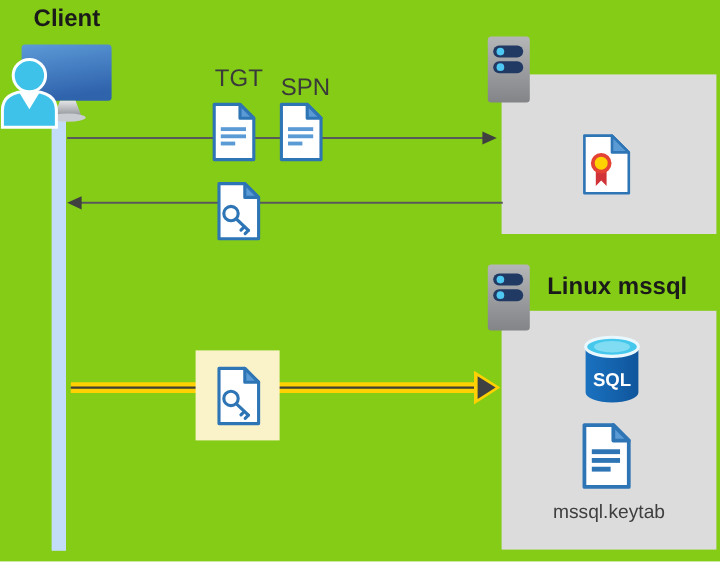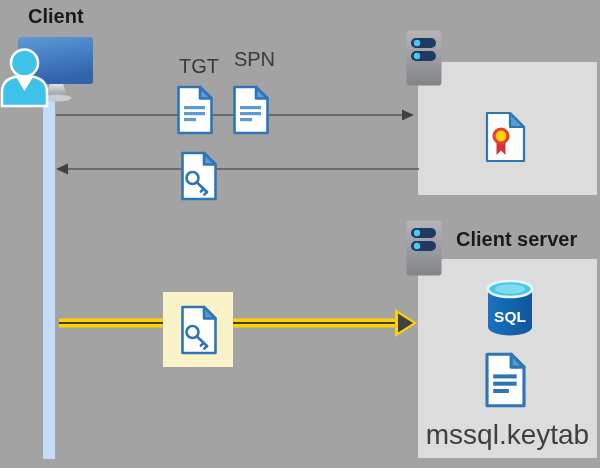--- a/index.html
+++ b/index.html
@@ -1,29 +1,29 @@
 <!DOCTYPE html>
 <html><head>
 <meta charset="utf-8">
 <style>
   html,body{margin:0;padding:0;background:#fff;}
   .canvas{
-    position:relative;width:600px;height:468px;background:#a3a3a3;overflow:hidden;
+    position:relative;width:600px;height:468px;background:#84cc16;overflow:hidden;
     font-family:"Liberation Sans",sans-serif;
   }
   .abs{position:absolute;}
   .node-box{background:#DCDCDC;z-index:1;}
   .heading{font-weight:700;font-size:20px;color:#1a1a1a;line-height:23px;z-index:5;}
   .msg-label{font-size:20px;color:#3a3a3a;text-align:right;z-index:5;}
   .lifeline{background:#C3DDF8;z-index:1;}
   .yellow-hl{background:#FAF3CA;z-index:3;}
   .icon{z-index:4;}
   svg{display:block;}
   #arrow-layer{left:0;top:0;z-index:2;}
-  .caption{font-size:28px;color:#3f3f3f;text-align:center;z-index:5;}
+  .caption{font-size:16px;color:#3f3f3f;text-align:center;z-index:5;}
 </style>
 </head>
 <body>
 
 <div class="canvas">
 
   <svg width="0" height="0" style="position:absolute" aria-hidden="true">
     <defs>
       <linearGradient id="grad-monitor" x1="0" y1="0" x2="0.25" y2="1">
         <stop offset="0" stop-color="#5C9AD8"></stop>
@@ -79,21 +79,21 @@
       <ellipse cx="56.5" cy="68" rx="15" ry="3.5" fill="#C9CDD2"></ellipse>
     </g>
     <g>
       <path d="M2 76 L2 62 Q2 46 24.5 46 Q47 46 47 62 L47 76 Z" fill="#3FC2EA" stroke="#FDFEFF" stroke-width="2.5"></path>
       <polygon points="16,47 33,47 24.5,61" fill="#ffffff"></polygon>
       <circle cx="24.5" cy="33" r="13.5" fill="#3FC2EA" stroke="#FDFEFF" stroke-width="2.5"></circle>
     </g>
   </svg>
 
   <div class="abs msg-label" style="left:167px;top:55px;width:52px;">TGT</div>
-  <div class="abs msg-label" style="left:223px;top:48px;width:52px;">SPN</div>
+  <div class="abs msg-label" style="left:223px;top:62px;width:52px;">SPN</div>
 
   <svg class="abs icon" style="left:175px;top:85px;" width="40" height="50" viewBox="0 0 40 50">
     <path d="M3.5 2 H25 L36.5 13.5 V48 H3.5 Z" fill="#ffffff" stroke="#2E75B6" stroke-width="2.6" stroke-linejoin="round"></path>
     <path d="M25 2 L25 13.5 L36.5 13.5 Z" fill="#5B9BD5" stroke="#2E75B6" stroke-width="2.6" stroke-linejoin="round"></path>
     <rect x="9" y="21" width="21" height="3.2" fill="#5B9BD5"></rect>
     <rect x="9" y="27" width="21" height="3.2" fill="#5B9BD5"></rect>
     <rect x="9" y="33" width="12" height="3.2" fill="#5B9BD5"></rect>
   </svg>
 
   <svg class="abs icon" style="left:231px;top:85px;" width="40" height="50" viewBox="0 0 40 50">
@@ -133,21 +133,21 @@
     <rect x="7" y="21" width="25" height="10" rx="5" fill="#203A64"></rect>
     <circle cx="13" cy="26" r="3.2" fill="#4EC7F2"></circle>
   </svg>
   <svg class="abs icon" style="left:484px;top:111px;" width="43" height="52" viewBox="0 0 43 52">
     <path d="M3 2 H26 L40 16 V50 H3 Z" fill="#ffffff" stroke="#2E75B6" stroke-width="2.2" stroke-linejoin="round"></path>
     <path d="M26 2 L26 16 L40 16 Z" fill="#5B9BD5" stroke="#2E75B6" stroke-width="2.2" stroke-linejoin="round"></path>
     <polygon points="12.5,30.5 21.5,30.5 21.5,44 17,39.5 12.5,44" fill="#D13438"></polygon>
     <circle cx="17" cy="25" r="7" fill="#FFD200" stroke="#E34234" stroke-width="3.2"></circle>
   </svg>
 
-  <div class="abs heading" style="left:456px;top:228px;white-space:nowrap;">Client server</div>
+  <div class="abs heading" style="left:456px;top:228px;white-space:nowrap;">Linux mssql</div>
   <svg class="abs icon" style="left:404px;top:220px;" width="40" height="56" viewBox="0 0 40 56">
     <rect x="2.5" y="0.5" width="35" height="55" rx="3" fill="url(#grad-server)"></rect>
     <rect x="7" y="8" width="25" height="10" rx="5" fill="#203A64"></rect>
     <circle cx="13" cy="13" r="3.2" fill="#4EC7F2"></circle>
     <rect x="7" y="21" width="25" height="10" rx="5" fill="#203A64"></rect>
     <circle cx="13" cy="26" r="3.2" fill="#4EC7F2"></circle>
   </svg>
 
   <svg class="abs icon" style="left:485px;top:279px;" width="50" height="58" viewBox="0 0 50 58">
     <path d="M3 10 L3 48 A22 8.5 0 0 0 47 48 L47 10 Z" fill="url(#grad-sql)"></path>

